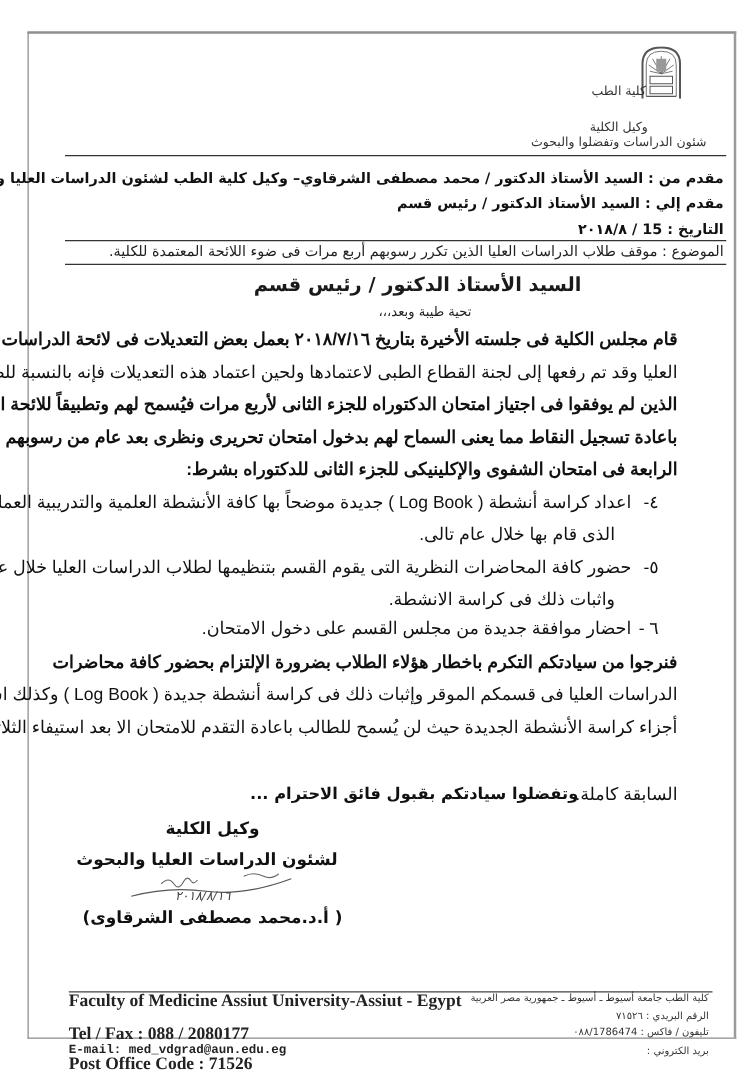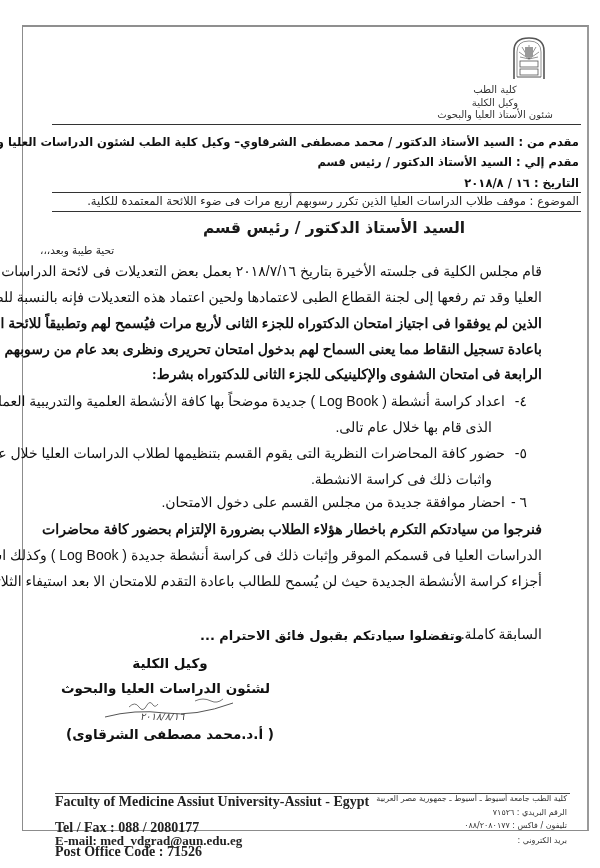--- a/index.html
+++ b/index.html
@@ -39,21 +39,21 @@
     .lh-line {
       position: absolute;
       right: 20px;
       width: 170px;
       text-align: center;
       font-size: 10px;
       color: #333;
       direction: rtl;
       white-space: nowrap;
     }
-    .lh1 { top: 84px; }
+    .lh1 { top: 68px; }
     .lh2 { top: 97px; }
     .lh3 { top: 109px; }
 
     .rule {
       position: absolute;
       height: 0;
       border-top: 1px solid #333;
     }
 
     .meta-line {
@@ -84,42 +84,42 @@
       font-size: 15.5px;
       top: 219px;
       padding-left: 0px;
     }
     .addressee span { position: relative; left: 34px; }
     .greeting {
       position: absolute;
       top: 244px;
       right: 0;
       width: 600px;
-      text-align: left;
+      text-align: center;
       direction: rtl;
       font-size: 10.5px;
       color: #222;
     }
     .greeting span { position: relative; left: 40px; }
 
     .body-line {
       position: absolute;
       right: 58px;
       width: 503px;
       direction: rtl;
       text-align: justify;
       text-align-last: justify;
       font-family: "Liberation Sans", sans-serif;
       font-size: 14px;
       line-height: 26px;
       white-space: nowrap;
       color: #111;
     }
     .body-line.bold { font-weight: bold; }
-    .body-line.last { text-align-last: right; font-family: Liberation Serif, serif; }
+    .body-line.last { text-align-last: right; }
 
     .list-item {
       position: absolute;
       direction: rtl;
       font-family: "Liberation Sans", sans-serif;
       font-size: 14px;
       white-space: nowrap;
       color: #111;
     }
     .list-num {
@@ -164,21 +164,21 @@
     .footer-en {
       position: absolute;
       left: 55px;
       font-family: "Liberation Serif", serif;
       font-size: 14px;
       font-weight: bold;
       color: #222;
       white-space: nowrap;
       line-height: 12px;
     }
-    .footer-en.email { font-size: 13px; }
+    .footer-en.email { font-size: 10px; font-family: Liberation Mono, monospace; }
     .footer-ar {
       position: absolute;
       right: 33px;
       direction: rtl;
       font-size: 8px;
       color: #333;
       white-space: nowrap;
     }
   </style>
 </head>
@@ -199,35 +199,35 @@
     <line x1="17" y1="22" x2="26" y2="20"></line>
   </g>
   <rect x="13" y="10" width="8" height="10" fill="#999"></rect>
   <rect x="8" y="24" width="18" height="6" fill="none" stroke="#555" stroke-width="0.8"></rect>
   <rect x="8" y="32" width="18" height="6" fill="none" stroke="#555" stroke-width="0.8"></rect>
   <line x1="5" y1="40" x2="29" y2="40" stroke="#555" stroke-width="1"></line>
 </svg>
 
 <div class="lh-line lh1">كلية الطب</div>
 <div class="lh-line lh2">وكيل الكلية</div>
-<div class="lh-line lh3">شئون الأستاذ العليا والبحوث</div>
+<div class="lh-line lh3">شئون الدراسات وتفضلوا والبحوث</div>
 
 <div class="rule" style="left:52px; top:124px; width:529px;"></div>
 
 <div class="meta-line" style="top:135px;">مقدم من : السيد الأستاذ الدكتور / محمد مصطفى الشرقاوي– وكيل كلية الطب لشئون الدراسات العليا والبحوث</div>
 <div class="meta-line" style="top:155px;">مقدم إلي : السيد الأستاذ الدكتور / رئيس قسم</div>
-<div class="meta-line" style="top:176px;">التاريخ : ١٦ / ٢٠١٨/٨</div>
+<div class="meta-line" style="top:176px;">التاريخ : 15 / ٢٠١٨/٨</div>
 <div class="rule" style="left:52px; top:192px; width:529px;"></div>
 <div class="subject-line" style="top:194px;">الموضوع : موقف طلاب الدراسات العليا الذين تكرر رسوبهم أربع مرات فى ضوء اللائحة المعتمدة للكلية.</div>
 <div class="rule" style="left:52px; top:211px; width:529px;"></div>
 
 <div class="addressee"><span>السيد الأستاذ الدكتور / رئيس قسم</span></div>
 <div class="greeting"><span>تحية طيبة وبعد،،،</span></div>
 
-<div class="body-line" style="top:258px; right:58px; width:485px;">قام مجلس الكلية فى جلسته الأخيرة بتاريخ ٢٠١٨/٧/١٦ بعمل بعض التعديلات فى لائحة الدراسات</div>
+<div class="body-line" style="top:258px; right:58px; width:485px;font-weight:bold;">قام مجلس الكلية فى جلسته الأخيرة بتاريخ ٢٠١٨/٧/١٦ بعمل بعض التعديلات فى لائحة الدراسات</div>
 <div class="body-line" style="top:284px;">العليا وقد تم رفعها إلى لجنة القطاع الطبى لاعتمادها ولحين اعتماد هذه التعديلات فإنه بالنسبة  للطلاب</div>
 <div class="body-line bold" style="top:310px;">الذين لم يوفقوا فى اجتياز امتحان الدكتوراه للجزء الثانى لأربع مرات فيُسمح لهم وتطبيقاً للائحة الحالية</div>
 <div class="body-line bold" style="top:336px;">باعادة تسجيل النقاط مما يعنى السماح لهم بدخول امتحان تحريرى ونظرى بعد عام من رسوبهم للمرة</div>
 <div class="body-line bold last" style="top:362px;">الرابعة فى امتحان الشفوى والإكلينيكى للجزء الثانى للدكتوراه بشرط:</div>
 
 <div class="list-item" style="top:393px; right:73px;">
   <span class="list-num">٤-</span><span>اعداد كراسة أنشطة ( Log Book ) جديدة موضحاً بها كافة الأنشطة العلمية والتدريبية العملية</span>
 </div>
 <div class="list-item" style="top:419px; right:108px;">الذى قام بها خلال عام تالى.</div>
 
@@ -260,14 +260,14 @@
 <div class="sig-block" style="top:726px; left:60px; width:220px;">( أ.د.محمد مصطفى الشرقاوى)</div>
 
 <div class="footer-rule"></div>
 <div class="footer-en" style="top:796px;">Faculty of Medicine Assiut University-Assiut - Egypt</div>
 <div class="footer-en" style="top:846px;">Post Office Code : 71526</div>
 <div class="footer-en" style="top:822px;">Tel / Fax : 088 / 2080177</div>
 <div class="footer-en email" style="top:835px;">E-mail: med_vdgrad@aun.edu.eg</div>
 
 <div class="footer-ar" style="top:794px;">كلية الطب جامعة أسيوط ـ أسيوط ـ جمهورية مصر العربية</div>
 <div class="footer-ar" style="top:808px;">الرقم البريدي : ٧١٥٢٦</div>
-<div class="footer-ar" style="top:821px;">تليفون / فاكس : ٠٨٨/٢٠٨٠١٧٧</div>
+<div class="footer-ar" style="top:821px;">تليفون / فاكس : ٠٨٨/1786474</div>
 <div class="footer-ar" style="top:836px;">بريد الكتروني :</div>
 
 </body></html>

